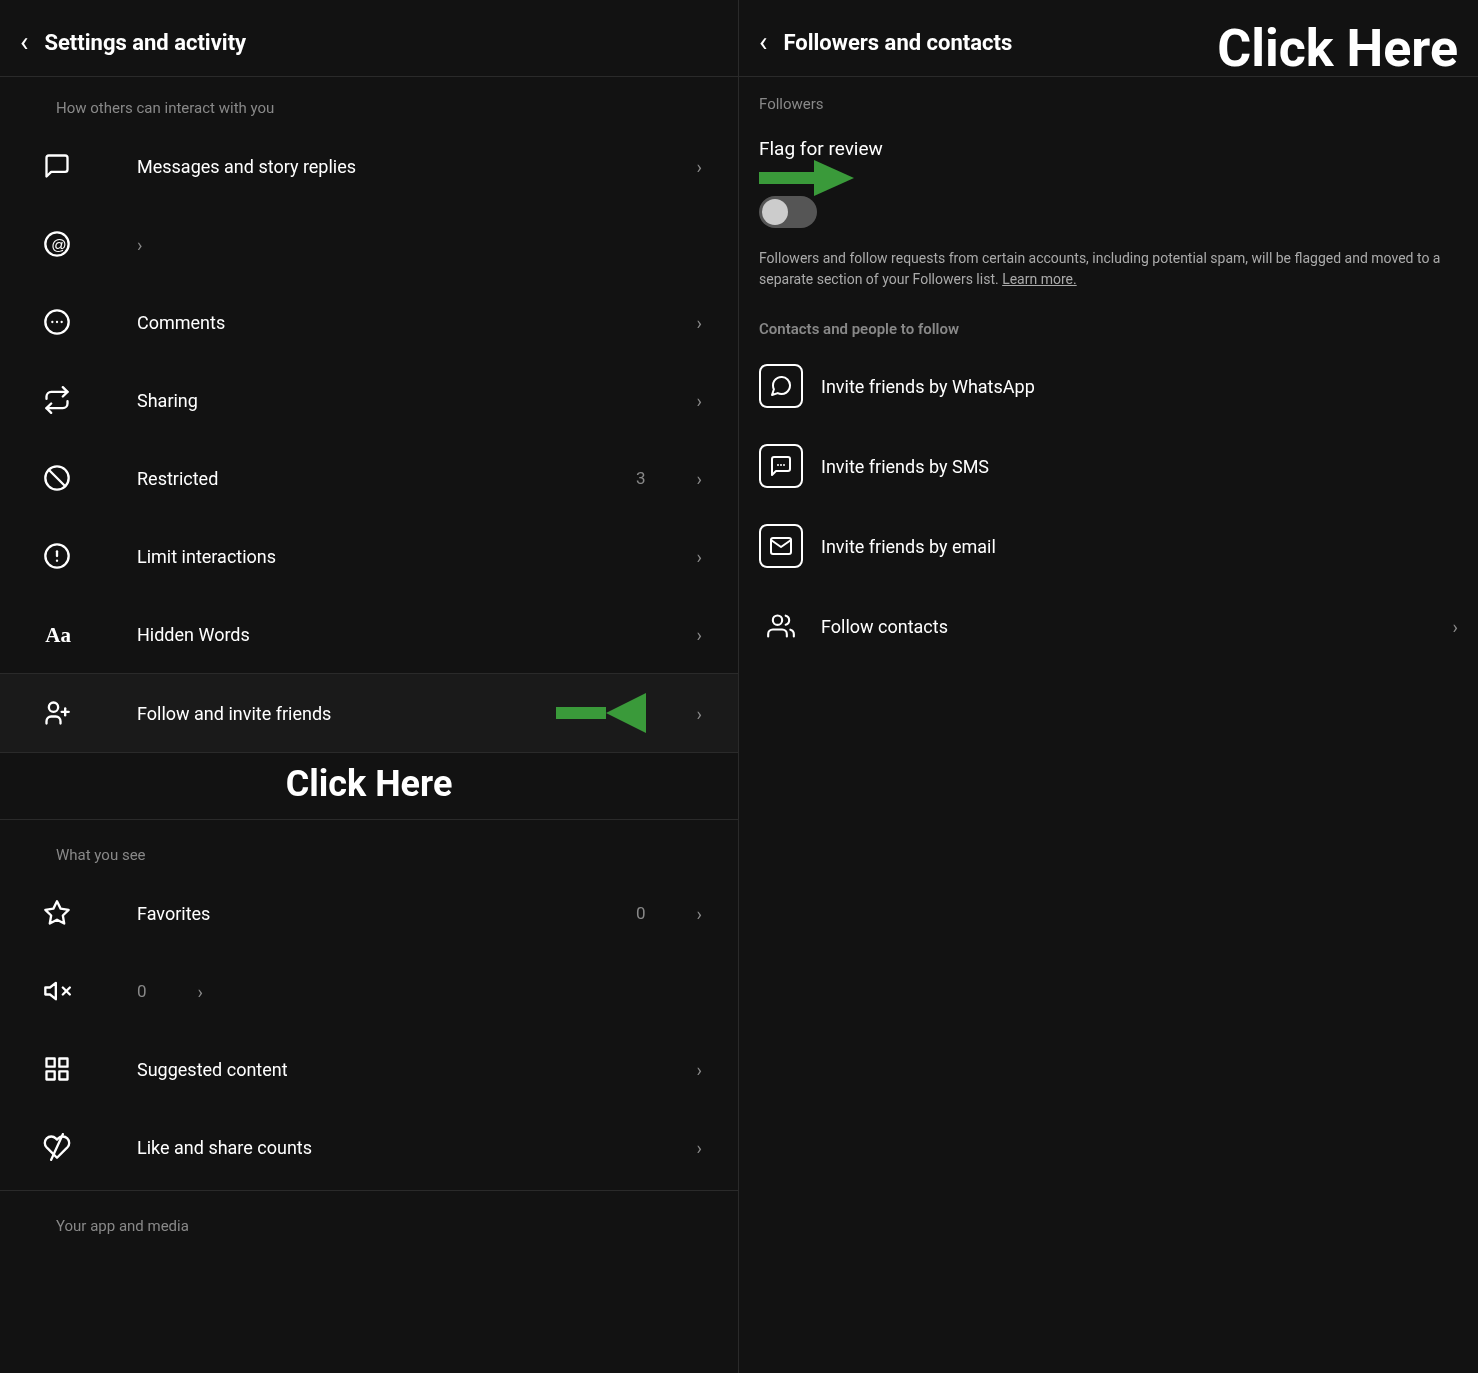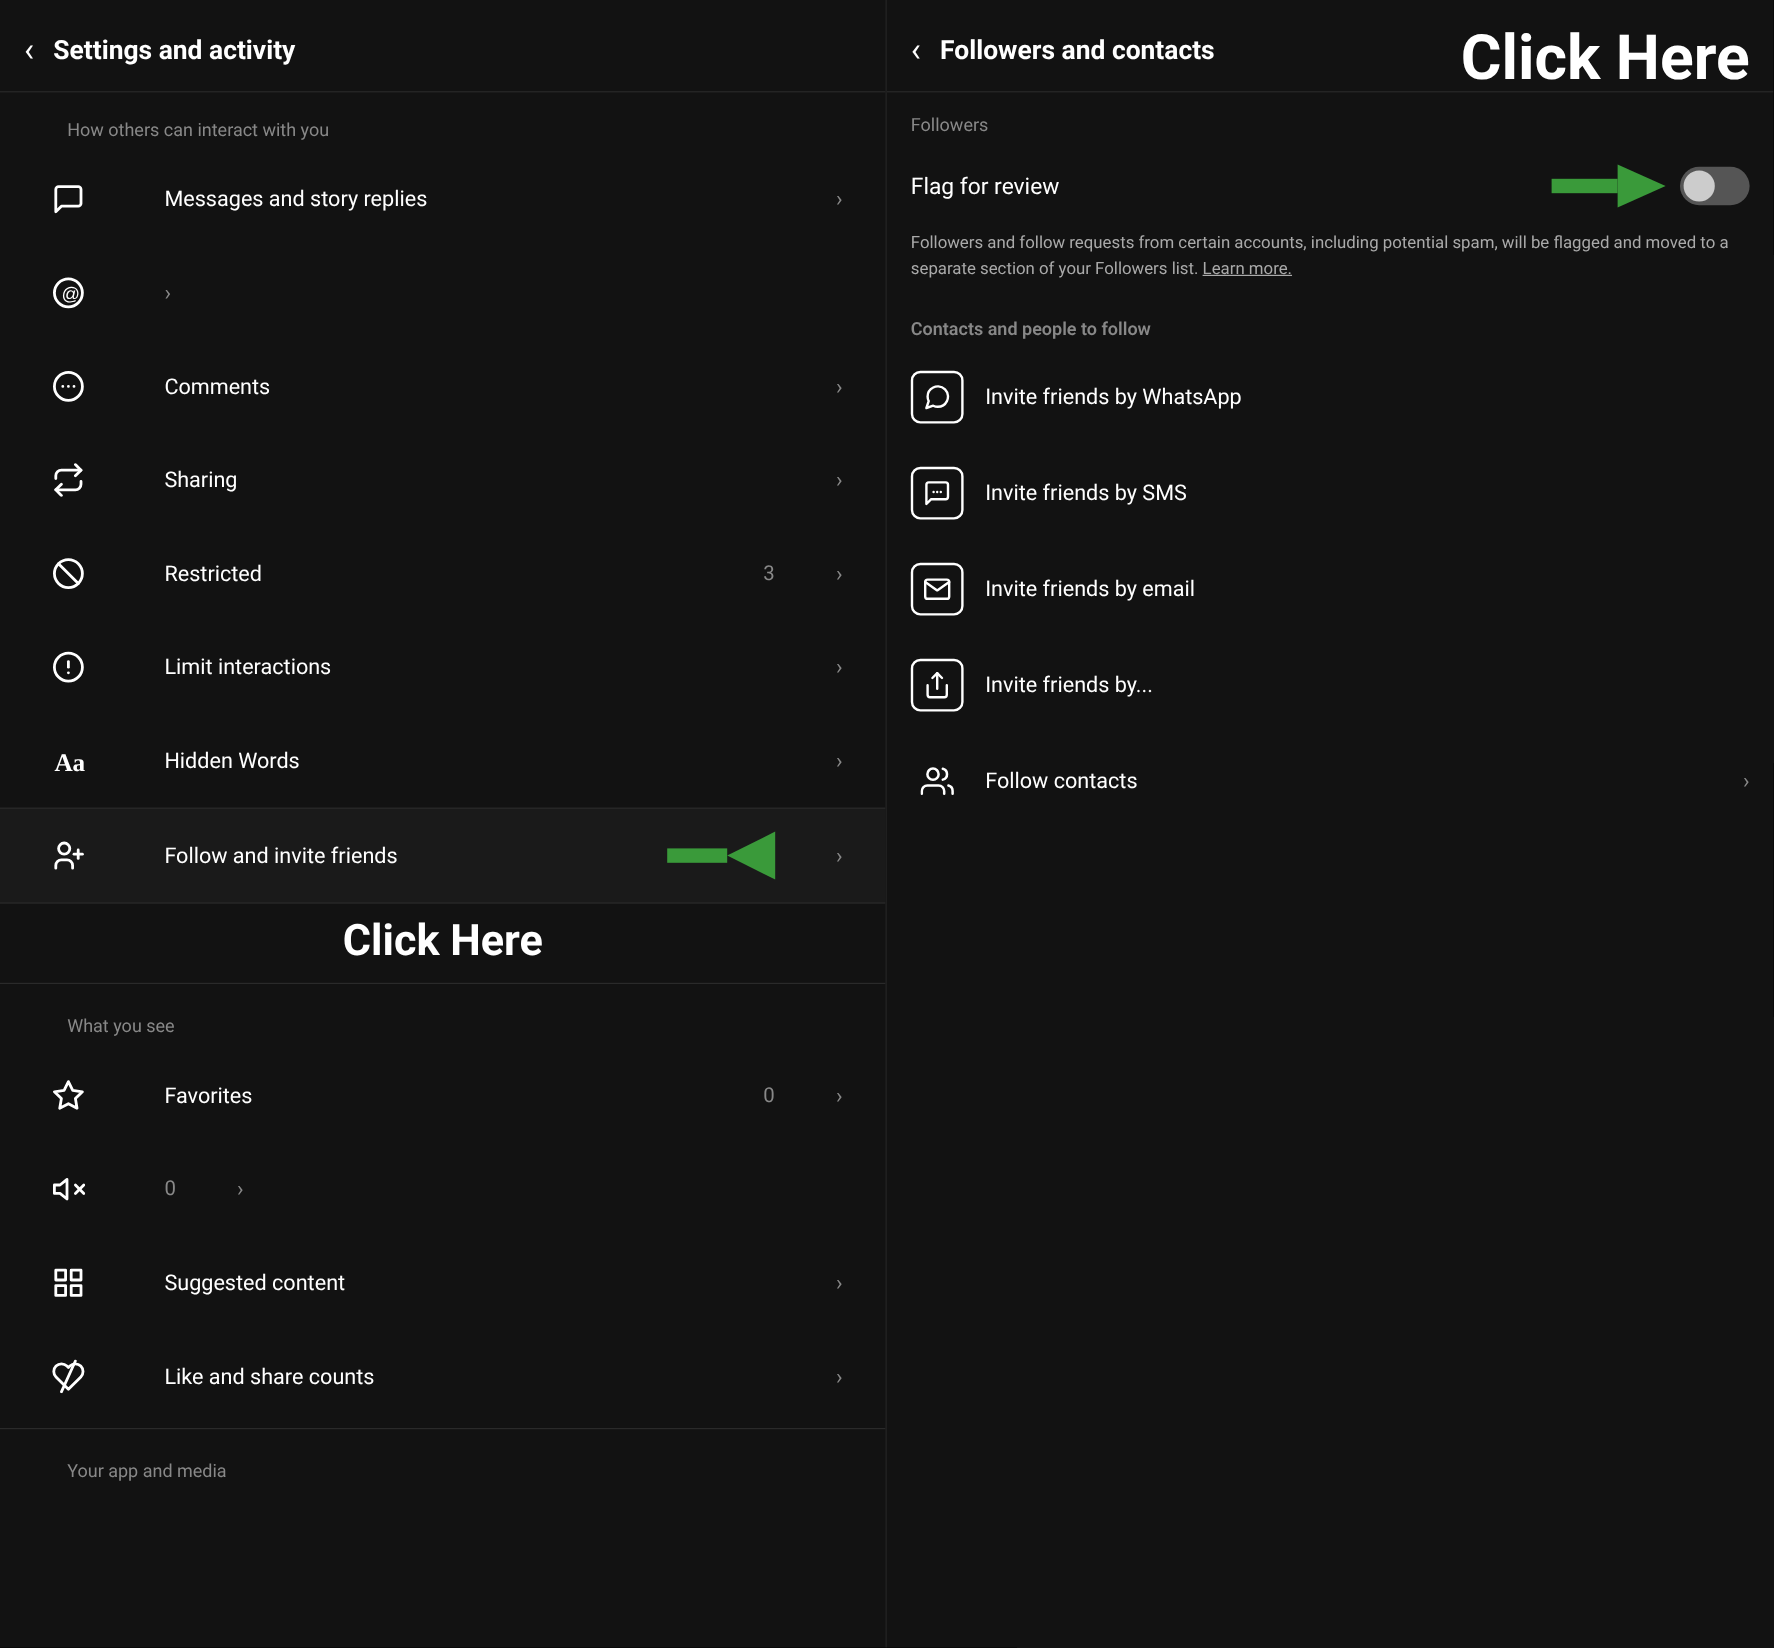--- a/index.html
+++ b/index.html
@@ -140,22 +140,22 @@
     }
 
     .followers-section-label {
       font-size: 15px;
       color: #888;
       padding: 18px 20px 8px 20px;
     }
 
     .flag-row {
       display: flex;
-      align-items: center;
       padding: 16px 20px;
+      flex-direction: column;
     }
 
     .flag-text {
       font-size: 19px;
       color: #fff;
       flex: 1;
     }
 
     .toggle {
       width: 58px;
@@ -496,30 +496,20 @@
   <div class="contact-item highlighted">
     <div class="contact-icon">
       <svg viewBox="0 0 24 24">
           <path d="M4 4h16c1.1 0 2 .9 2 2v12c0 1.1-.9 2-2 2H4c-1.1 0-2-.9-2-2V6c0-1.1.9-2 2-2z"></path>
           <polyline points="22,6 12,13 2,6"></polyline>
         </svg>
     </div>
     <span class="contact-text">Invite friends by email</span>
   </div>
 
-  <div class="contact-item">
-    <div class="contact-icon">
-      <svg viewBox="0 0 24 24">
-          <path d="M4 12v8a2 2 0 0 0 2 2h12a2 2 0 0 0 2-2v-8"></path>
-          <polyline points="16 6 12 2 8 6"></polyline>
-          <line x1="12" y1="2" x2="12" y2="15"></line>
-        </svg>
-    </div>
-    <span class="contact-text">Invite friends by...</span>
-  </div>
 
   <div class="follow-contacts-row">
     <div class="follow-contacts-icon">
       <svg viewBox="0 0 24 24">
           <path d="M17 21v-2a4 4 0 0 0-4-4H5a4 4 0 0 0-4 4v2"></path>
           <circle cx="9" cy="7" r="4"></circle>
           <path d="M23 21v-2a4 4 0 0 0-3-3.87"></path>
           <path d="M16 3.13a4 4 0 0 1 0 7.75"></path>
         </svg>
     </div>

